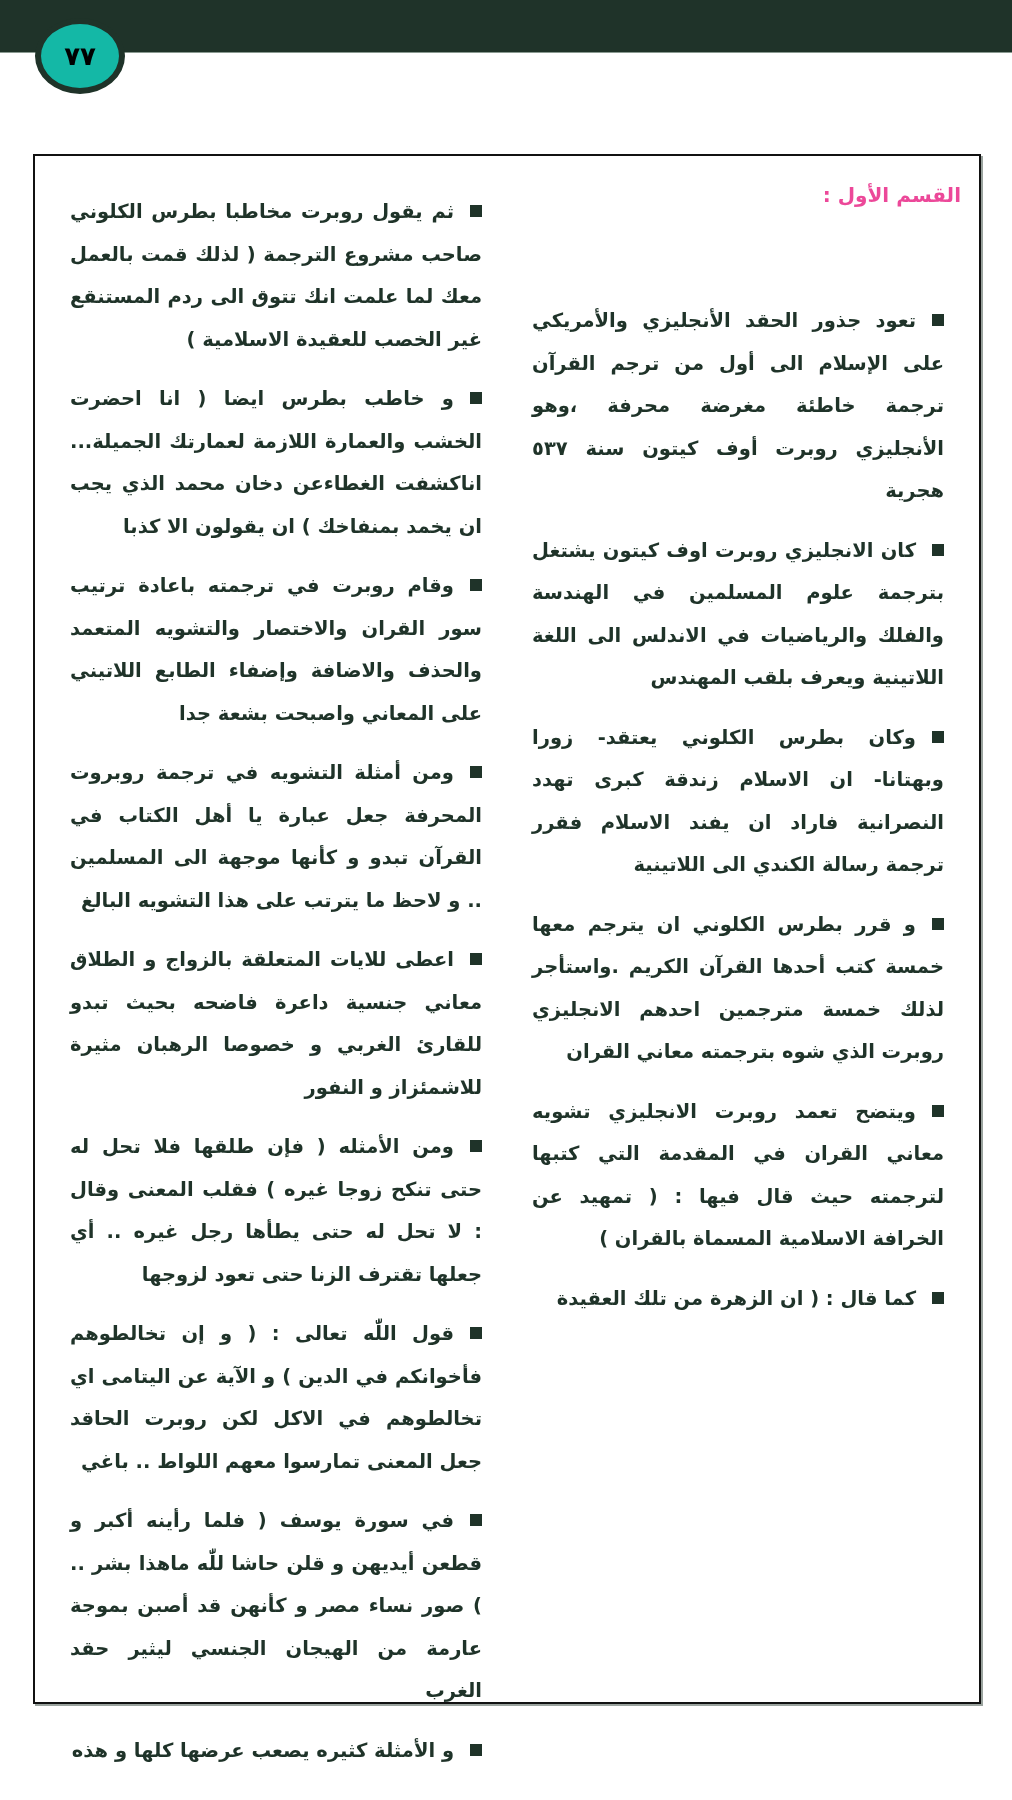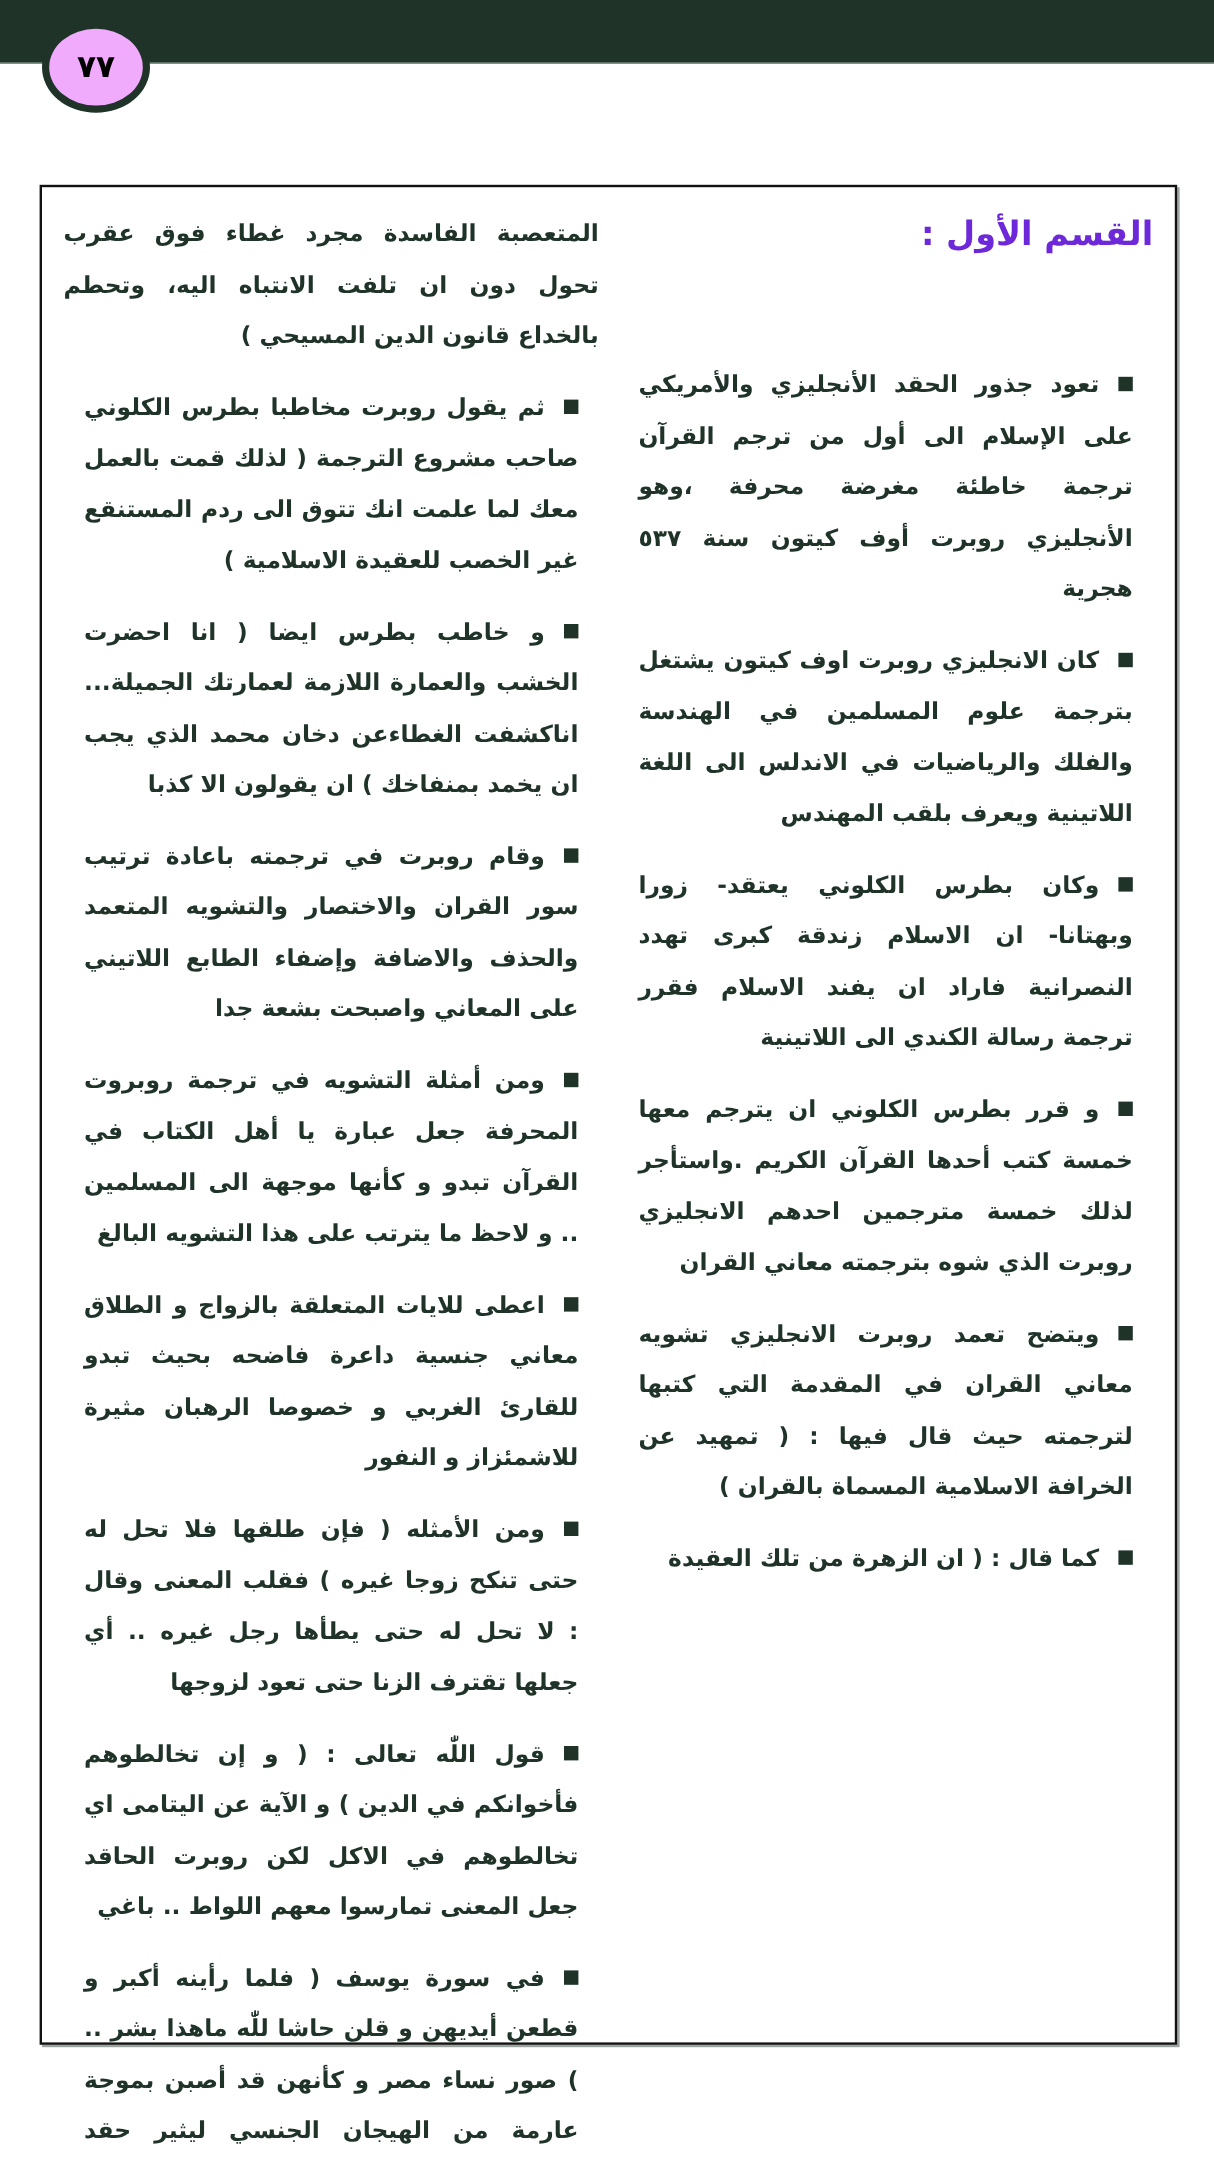--- a/index.html
+++ b/index.html
@@ -23,21 +23,21 @@
       background: #1f3329;
       border-bottom: 1px solid #8a9a91;
     }
     .page-badge {
       position: absolute;
       left: 35px;
       top: 18px;
       width: 90px;
       height: 76px;
       border-radius: 50%;
-      background: #f0abfc;
+      background: #14b8a6;
       border: 6px solid #1f3329;
       box-sizing: border-box;
       display: flex;
       align-items: center;
       justify-content: center;
     }
     .page-number {
       font-family: "DejaVu Sans", sans-serif;
       font-size: 26px;
       font-weight: bold;
@@ -71,22 +71,22 @@
       direction: rtl;
       text-align: justify;
       text-align-last: right;
       font-family: "DejaVu Sans", sans-serif;
       font-weight: bold;
       font-size: 19.5px;
       line-height: 42.5px;
       color: #1f3329;
     }
     .section-title {
-      color: #6d28d9;
-      font-size: 28px;
+      color: #ec4899;
+      font-size: 20px;
       font-weight: bold;
       line-height: 42px;
       margin: 0 0 84px 0;
       text-align: right;
     }
     .para {
       margin: 17px;
       padding: 0;
     }
     .bullet {
@@ -117,21 +117,20 @@
       <div class="section-title">القسم الأول :</div>
       <p class="para"><span class="bullet"></span><span>تعود جذور الحقد الأنجليزي والأمريكي على الإسلام الى أول من ترجم القرآن ترجمة خاطئة مغرضة محرفة ،وهو الأنجليزي روبرت أوف كيتون سنة ٥٣٧ هجرية</span></p>
       <p class="para"><span class="bullet"></span><span>كان الانجليزي روبرت اوف كيتون يشتغل بترجمة علوم المسلمين في الهندسة والفلك والرياضيات في الاندلس الى اللغة اللاتينية ويعرف بلقب المهندس</span></p>
       <p class="para"><span class="bullet"></span><span>وكان بطرس الكلوني يعتقد- زورا وبهتانا- ان الاسلام زندقة كبرى تهدد النصرانية فاراد ان يفند الاسلام فقرر ترجمة رسالة الكندي الى اللاتينية</span></p>
       <p class="para"><span class="bullet"></span><span>و قرر بطرس الكلوني ان يترجم معها خمسة كتب أحدها القرآن الكريم .واستأجر لذلك خمسة مترجمين احدهم الانجليزي روبرت الذي شوه بترجمته معاني القران</span></p>
       <p class="para"><span class="bullet"></span><span>ويتضح تعمد روبرت الانجليزي تشويه معاني القران في المقدمة التي كتبها لترجمته حيث قال فيها : ( تمهيد عن الخرافة الاسلامية المسماة بالقران )</span></p>
       <p class="para"><span class="bullet"></span><span>كما قال : ( ان الزهرة من تلك العقيدة</span></p>
     </div>
 
     <div class="col">
-      <p class="continuation">المتعصبة الفاسدة مجرد غطاء فوق عقرب تحول دون ان تلفت الانتباه اليه، وتحطم بالخداع قانون الدين المسيحي )</p>
       <p class="para"><span class="bullet"></span><span>ثم يقول روبرت مخاطبا بطرس الكلوني صاحب مشروع الترجمة ( لذلك قمت بالعمل معك لما علمت انك تتوق الى ردم المستنقع غير الخصب للعقيدة الاسلامية )</span></p>
       <p class="para"><span class="bullet"></span><span>و خاطب بطرس ايضا ( انا احضرت الخشب والعمارة اللازمة لعمارتك الجميلة... اناكشفت الغطاءعن دخان محمد الذي يجب ان يخمد بمنفاخك ) ان يقولون الا كذبا</span></p>
       <p class="para"><span class="bullet"></span><span>وقام روبرت في ترجمته باعادة ترتيب سور القران والاختصار والتشويه المتعمد والحذف والاضافة وإضفاء الطابع اللاتيني على المعاني واصبحت بشعة جدا</span></p>
       <p class="para"><span class="bullet"></span><span>ومن أمثلة التشويه في ترجمة روبروت المحرفة جعل عبارة يا أهل الكتاب في القرآن تبدو و كأنها موجهة الى المسلمين .. و لاحظ ما يترتب على هذا التشويه البالغ</span></p>
       <p class="para"><span class="bullet"></span><span>اعطى للايات المتعلقة بالزواج و الطلاق معاني جنسية داعرة فاضحه بحيث تبدو للقارئ الغربي و خصوصا الرهبان مثيرة للاشمئزاز و النفور</span></p>
       <p class="para"><span class="bullet"></span><span>ومن الأمثله ( فإن طلقها فلا تحل له حتى تنكح زوجا غيره ) فقلب المعنى وقال : لا تحل له حتى يطأها رجل غيره .. أي جعلها تقترف الزنا حتى تعود لزوجها</span></p>
       <p class="para"><span class="bullet"></span><span>قول اللّٰه تعالى : ( و إن تخالطوهم فأخوانكم في الدين ) و الآية عن اليتامى اي تخالطوهم في الاكل لكن روبرت الحاقد جعل المعنى تمارسوا معهم اللواط .. باغي</span></p>
       <p class="para"><span class="bullet"></span><span>في سورة يوسف ( فلما رأينه أكبر و قطعن أيديهن و قلن حاشا للّٰه ماهذا بشر .. ) صور نساء مصر و كأنهن قد أصبن بموجة عارمة من الهيجان الجنسي ليثير حقد الغرب</span></p>
       <p class="para"><span class="bullet"></span><span>و الأمثلة كثيره يصعب عرضها كلها و هذه</span></p>
     </div>

